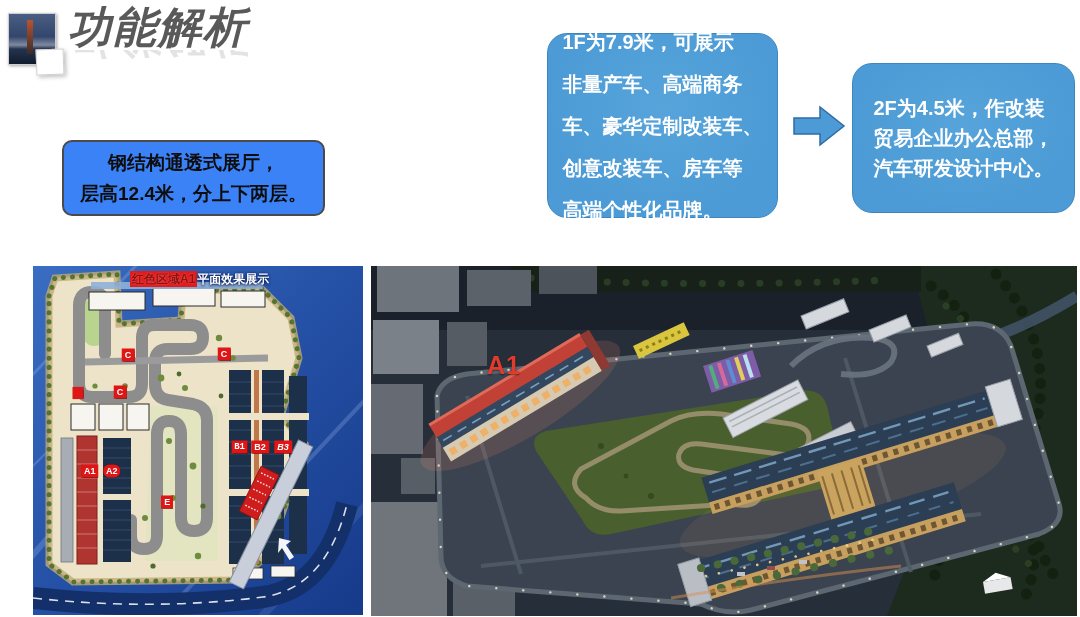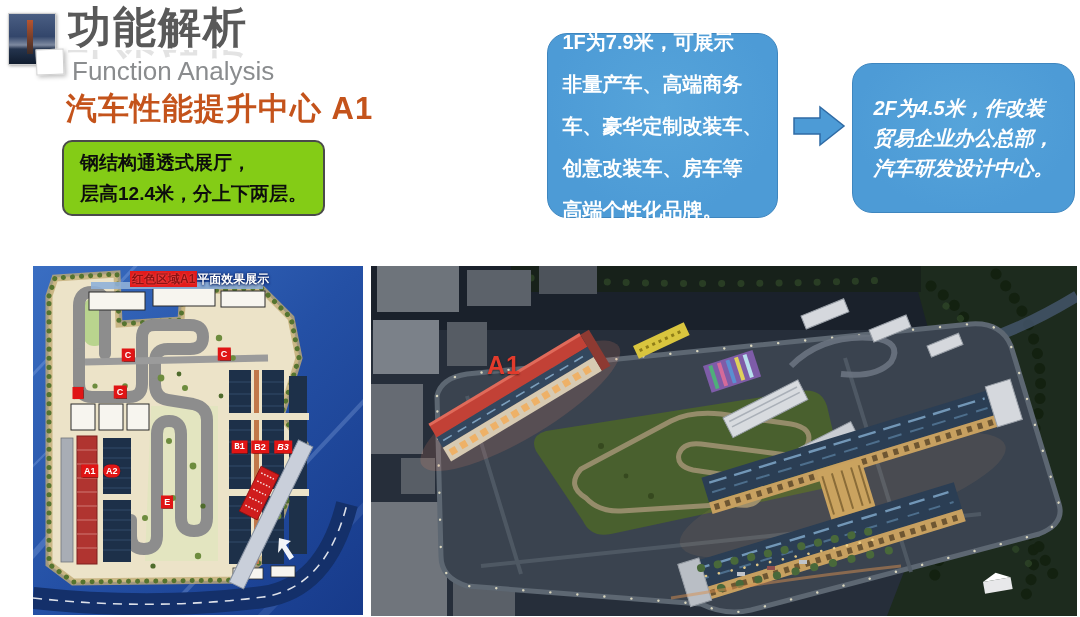--- a/index.html
+++ b/index.html
@@ -15,38 +15,38 @@
 
   
   .logo{position:absolute;left:8px;top:13px;width:50px;height:58px;}
   .logo-photo{position:absolute;left:0;top:0;width:48px;height:52px;
     background:linear-gradient(180deg,#4a5e83 0%,#33466b 45%,#7e8aa0 62%,#24344e 70%,#101c2e 100%);
     border:1px solid #cfcfcf;box-shadow:1px 1px 3px rgba(0,0,0,.35);}
   .logo-photo::after{content:"";position:absolute;left:18px;top:6px;width:6px;height:34px;
     background:linear-gradient(180deg,#b8542f,#3c2c28);}
   .logo-corner{position:absolute;left:28px;top:36px;width:28px;height:26px;background:#fff;
     border:1px solid #d0d0d0;box-shadow:2px 2px 4px rgba(0,0,0,.25);transform:rotate(-2deg);}
-  .title-block{position:absolute;left:68px;top:4px;width:420px;}
+  .title-block{position:absolute;left:68px;top:4px;width:420px;font-style:italic;}
   .page-title{font-size:43px;font-weight:bold;color:var(--title-gray);letter-spacing:2px;line-height:1.1;}
   .page-title-reflection{position:absolute;left:0;top:46px;font-size:43px;font-weight:bold;letter-spacing:2px;
     color:var(--title-gray);transform:scaleY(-1);opacity:.16;height:16px;overflow:hidden;filter:blur(.6px);pointer-events:none;}
   .page-subtitle{position:relative;z-index:2;margin-top:5px;margin-left:4px;font-size:26px;color:var(--subtitle-gray);}
   .page-heading{position:absolute;left:66px;top:88px;font-size:31px;font-weight:bold;color:var(--heading-orange);letter-spacing:1px;}
 
   
-  .note-box{position:absolute;left:62px;top:140px;width:263px;height:76px;background:#84cc16;
+  .note-box{position:absolute;left:62px;top:140px;width:263px;height:76px;background:#3b82f6;
     border:2px solid #4a4a4a;border-radius:10px;display:flex;align-items:center;justify-content:center;
-    white-space:pre-line;text-align:left;font-size:19px;font-weight:bold;color:#0d0d0d;line-height:1.65;}
+    white-space:pre-line;text-align:center;font-size:19px;font-weight:bold;color:#0d0d0d;line-height:1.65;}
   .callout{background:radial-gradient(ellipse at 50% 40%, #56a4da 0%, var(--accent-blue) 70%);
     border:1px solid #3e86bf;color:#fff;font-weight:bold;white-space:pre-line;
     display:flex;align-items:center;justify-content:center;}
   .callout-1f{position:absolute;left:547px;top:33px;width:231px;height:185px;border-radius:20px;
     font-size:20px;line-height:42px;text-align:left;padding:6px 8px;}
   .callout-2f{position:absolute;left:852px;top:63px;width:223px;height:150px;border-radius:20px;
-    font-size:20px;line-height:30px;text-align:left;padding:6px 14px;font-style:italic;}
+    font-size:20px;line-height:30px;text-align:left;padding:6px 14px;}
   .flow-arrow{position:absolute;left:792px;top:104px;width:54px;height:44px;}
 
   
   .panel{position:absolute;overflow:hidden;}
   .panel-siteplan{left:33px;top:266px;width:330px;height:349px;}
   .panel-aerial{left:371px;top:266px;width:706px;height:350px;background:#232b36;}
   .panel svg{display:block;width:100%;height:100%;}
 
   .map-caption{position:absolute;left:74px;top:5px;z-index:5;font-size:12px;font-weight:bold;white-space:nowrap;padding-left:23px;}
   .map-caption .hl{background:#e21b1b;color:#8d1212;padding:1px 2px;text-shadow:0 0 2px rgba(255,120,120,.8);}
@@ -66,23 +66,21 @@
 <div class="slide">
 
   <div class="logo">
     <div class="logo-photo"></div>
     <div class="logo-corner"></div>
   </div>
 
   <div class="title-block">
     <div class="page-title">功能解析</div>
     <div class="page-title-reflection">功能解析</div>
-    <div class="page-subtitle">Function Analysis</div>
-  </div>
-  <div class="page-heading">汽车性能提升中心 A1</div>
+  </div>
 
   <div class="note-box">钢结构通透式展厅，
 层高12.4米，分上下两层。</div>
 
   <div class="callout callout-1f">1F为7.9米，可展示
 非量产车、高端商务
 车、豪华定制改装车、
 创意改装车、房车等
 高端个性化品牌。</div>
 

